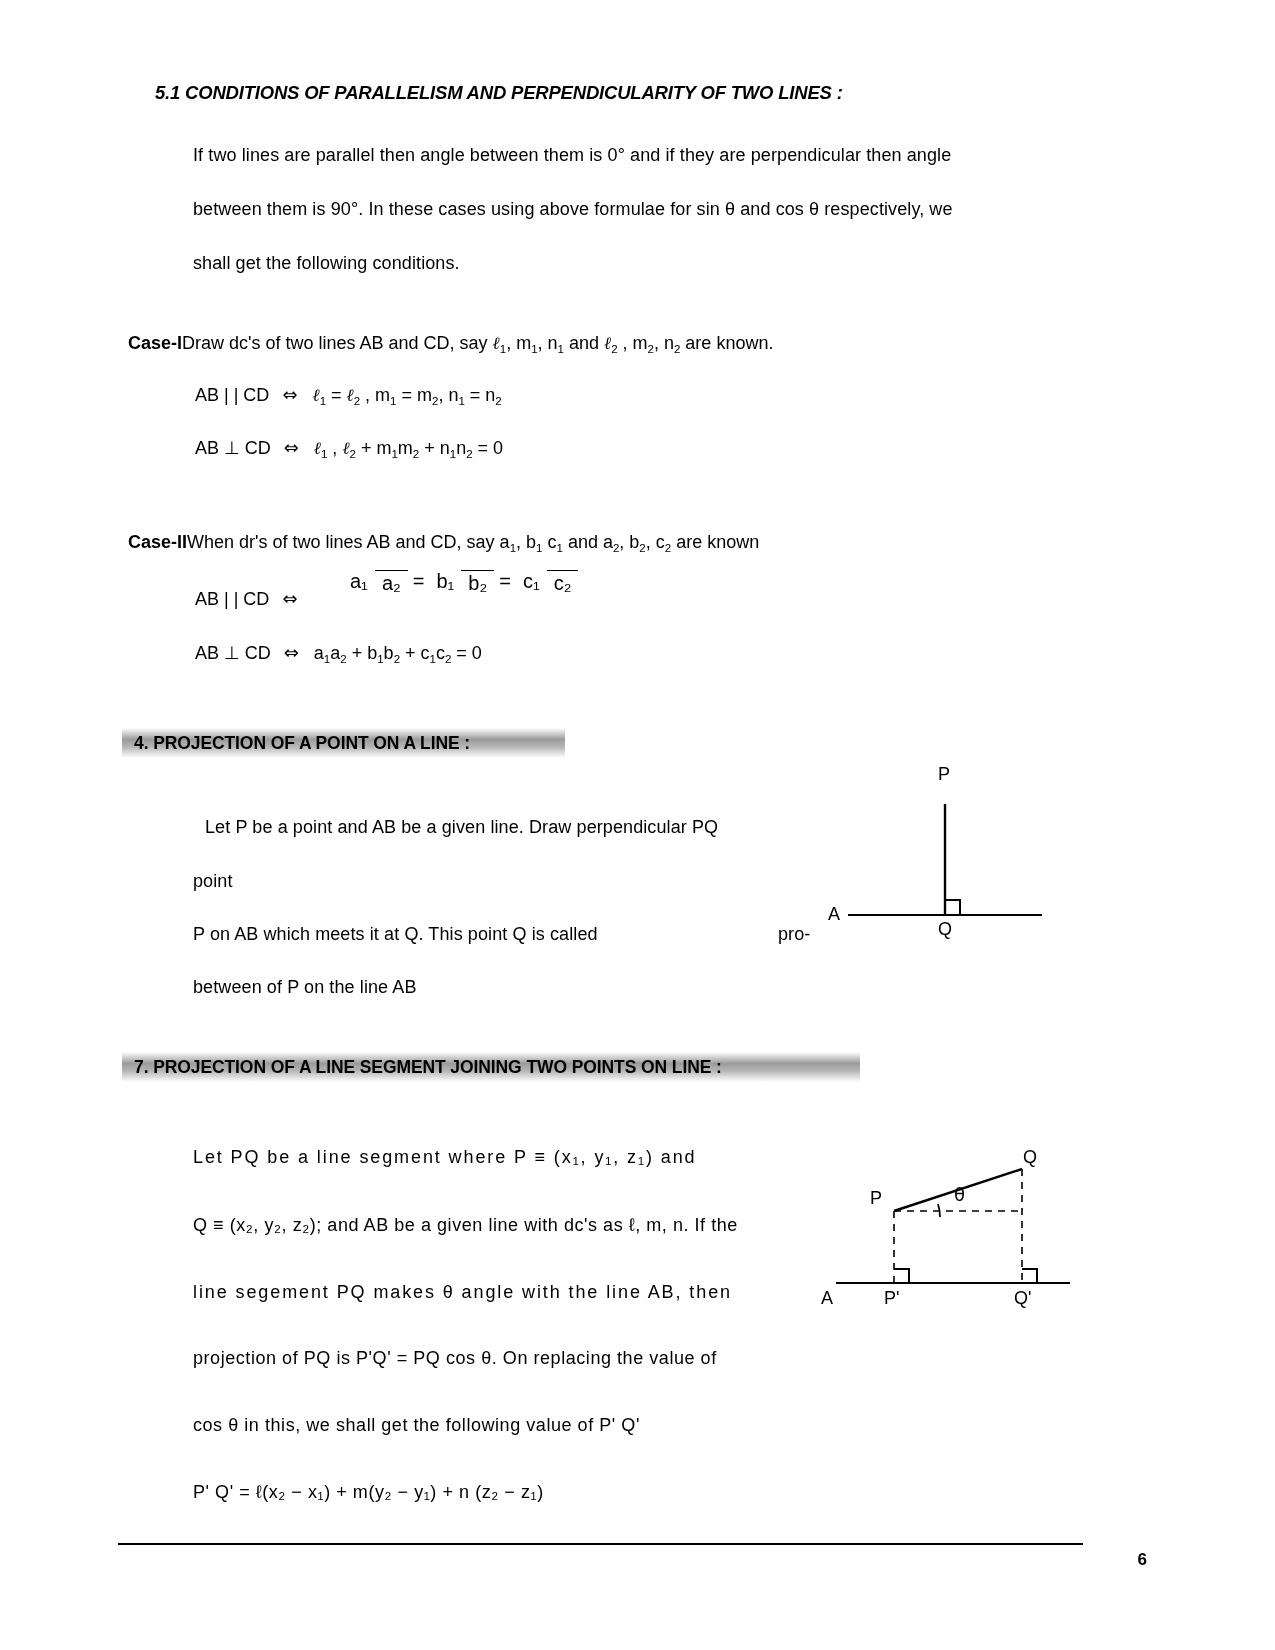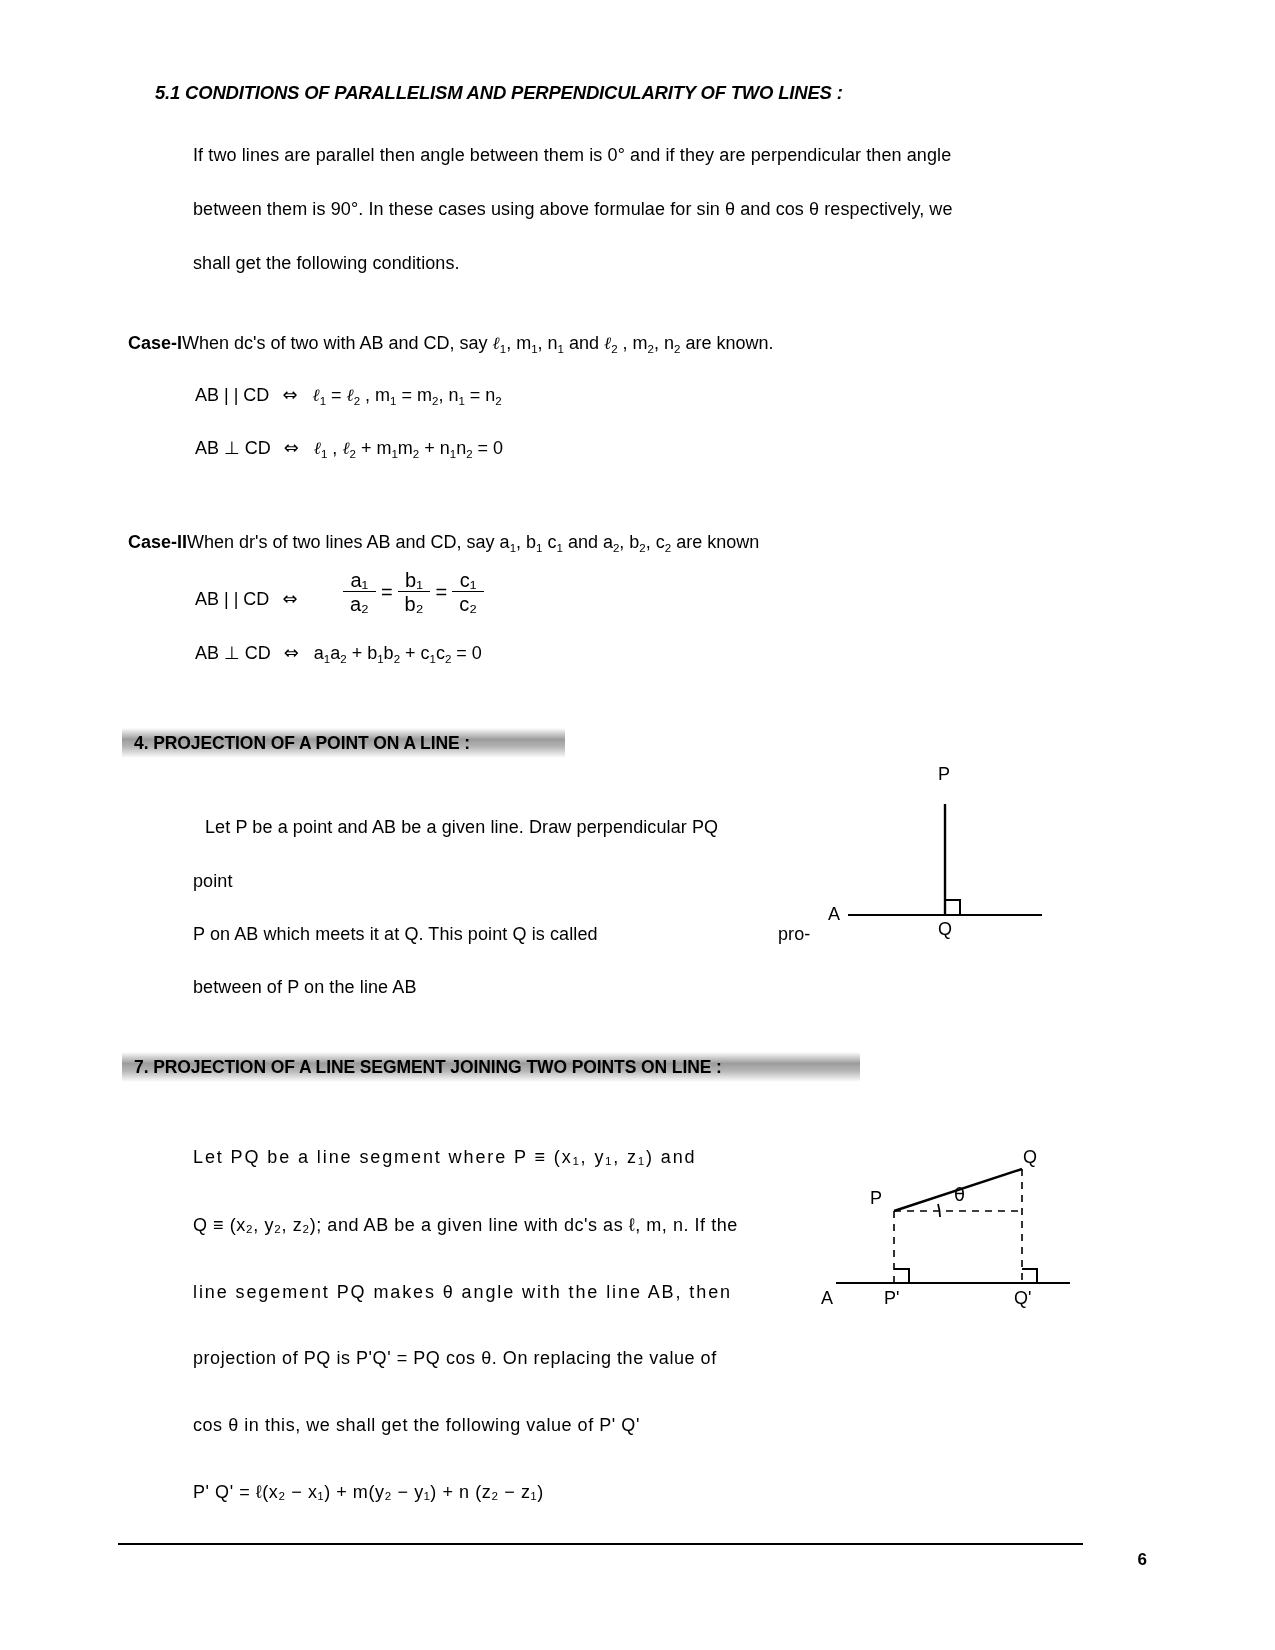--- a/index.html
+++ b/index.html
@@ -114,21 +114,21 @@
 
   
   .frac-row {
     position: absolute;
     display: flex;
     align-items: center;
     font-size: 20px;
   }
   .frac {
     display: inline-flex;
-    flex-direction: column;
+    flex-direction: row;
     align-items: center;
     margin: 0 3px;
   }
   .frac .num {
     padding: 0 7px 1px 7px;
     line-height: 1.0;
   }
   .frac .den {
     padding: 2px 7px 0 7px;
     line-height: 1.0;
@@ -153,21 +153,21 @@
 <div class="page">
 
 
   <div class="sub-head" style="left:155px; top:82px;font-style:italic;">5.1 CONDITIONS OF PARALLELISM AND PERPENDICULARITY OF TWO LINES :</div>
 
   <div class="para" style="left:193px; top:128px;">If two lines are parallel then angle between them is 0° and if they are perpendicular then angle</div>
   <div class="para" style="left:193px; top:182px;">between them is 90°.  In these cases using above formulae for sin θ and cos θ respectively, we</div>
   <div class="para" style="left:193px; top:236px;">shall get the following conditions.</div>
 
   <div class="blk" style="left:128px; top:333px;">
-    <span class="bold">Case-I</span><span>When dc's of two with AB and CD, say </span><span><span class="ell">ℓ</span><sub>1</sub>, m<sub>1</sub>, n<sub>1</sub> and <span class="ell">ℓ</span><sub>2</sub> , m<sub>2</sub>, n<sub>2</sub></span><span> are known.</span>
+    <span class="bold">Case-I</span><span>Draw dc's of two lines AB and CD, say </span><span><span class="ell">ℓ</span><sub>1</sub>, m<sub>1</sub>, n<sub>1</sub> and <span class="ell">ℓ</span><sub>2</sub> , m<sub>2</sub>, n<sub>2</sub></span><span> are known.</span>
   </div>
 
   <div class="blk" style="left:195px; top:384px;">
     <span>AB | | CD</span>
     <span class="sym" style="margin:0 10px 0 8px;">⇔</span>
     <span><span class="ell">ℓ</span><sub>1</sub> = <span class="ell">ℓ</span><sub>2</sub> , m<sub>1</sub> = m<sub>2</sub>, n<sub>1</sub> = n<sub>2</sub></span>
   </div>
 
   <div class="blk" style="left:195px; top:437px;">
     <span>AB ⊥ CD</span>

